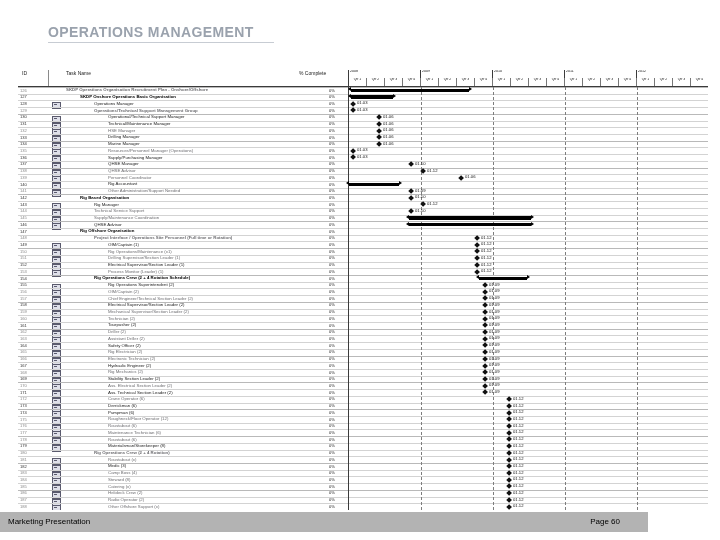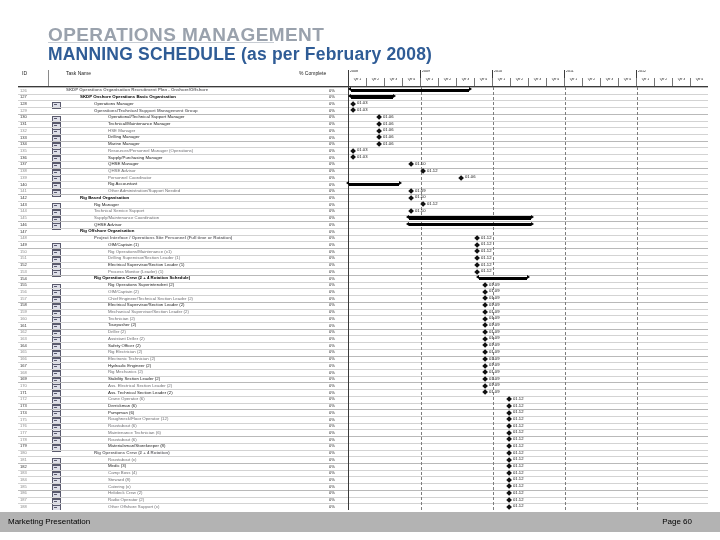--- a/index.html
+++ b/index.html
@@ -7,21 +7,21 @@
     width:720px;height:540px;overflow:hidden;
     background:#ffffff;
     font-family:"Liberation Sans", sans-serif;
     -webkit-font-smoothing:none;
   }
   .slide{position:relative;width:720px;height:540px;background:#fff;}
 
   
   .kicker{
     position:absolute;left:48px;top:24px;
-    font-size:19px;font-weight:bold;letter-spacing:.4px;
+    font-size:14px;font-weight:bold;letter-spacing:.4px;
     color:#9aa2ad;
   }
   .kicker-rule{
     position:absolute;left:48px;top:42px;width:226px;height:1px;background:#c7ccd3;
   }
   .title{
     position:absolute;left:48px;top:44px;
     font-size:17.5px;font-weight:bold;letter-spacing:.2px;
     color:#2f5c96;
   }
@@ -76,32 +76,31 @@
   .bar{position:absolute;height:3.6px;background:#000;}
   .bar:before{content:"";position:absolute;left:-2.6px;top:-1.1px;
     border-top:2.9px solid transparent;border-bottom:2.9px solid transparent;border-right:3px solid #000;}
   .bar:after{content:"";position:absolute;right:-2.6px;top:-1.1px;
     border-top:2.9px solid transparent;border-bottom:2.9px solid transparent;border-left:3px solid #000;}
   .ms{position:absolute;width:4.2px;height:4.2px;background:#111;
       transform:rotate(45deg);}
   .mslab{position:absolute;font-size:4.2px;color:#111;white-space:nowrap;}
 
   
-  .footer{position:absolute;left:0;bottom:8px;width:720px;height:20px;background:#b3b3b3;}
+  .footer{position:absolute;left:0;bottom:8px;width:648px;height:20px;background:#b3b3b3;}
   .footer .fl{position:absolute;left:8px;top:5px;font-size:8px;color:#000;}
   .footer .fr{position:absolute;right:28px;top:5px;font-size:8px;color:#000;}
 </style>
 </head>
 <body>
 
 <div class="slide">
 
   <div class="kicker">OPERATIONS MANAGEMENT</div>
   <div class="kicker-rule"></div>
-  <div class="title">MANNING SCHEDULE (as per February 2008)</div>
 
   <div class="gantt">
 
     <div class="hdr">
       <span class="lbl hdr-id">ID</span>
       <span class="lbl hdr-task">Task Name</span>
       <span class="lbl hdr-pct">% Complete</span>
       <div class="vsep" style="left:30px;height:16px;"></div>
       <div class="hdr-line"></div>
       <div class="ts" id="timescale">

